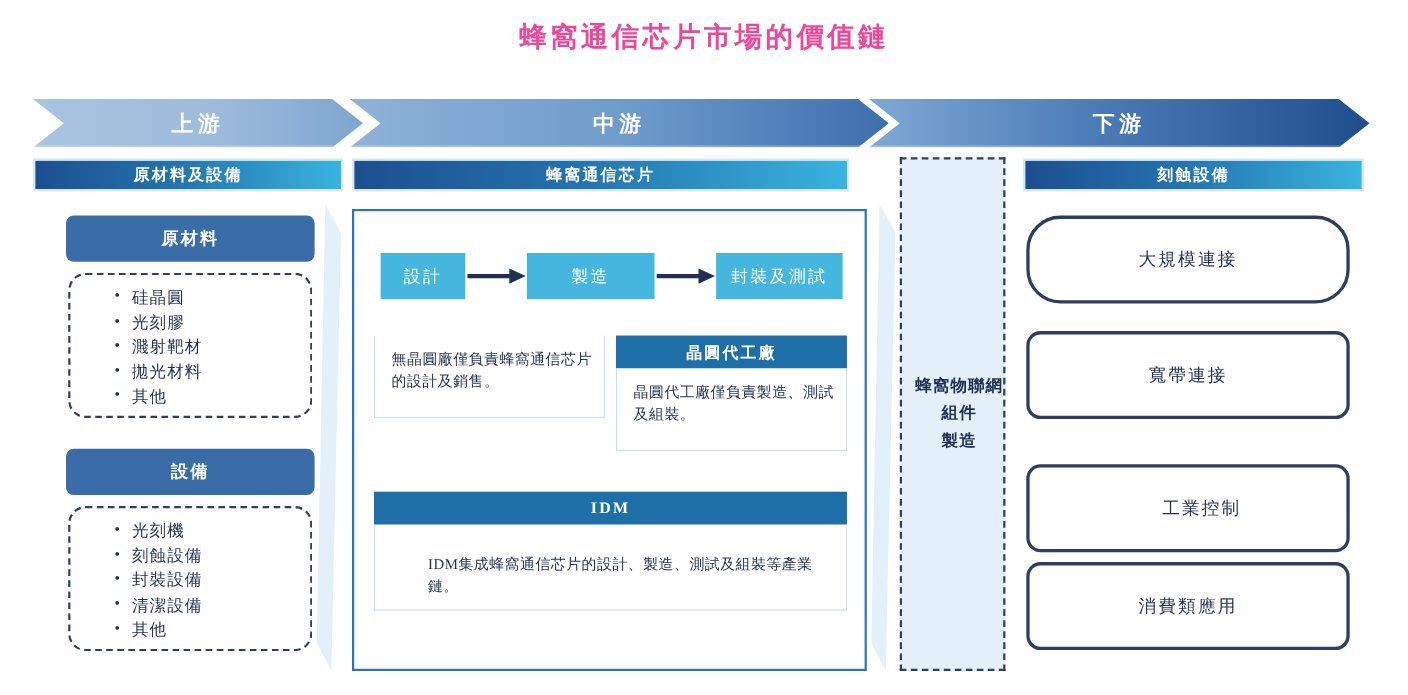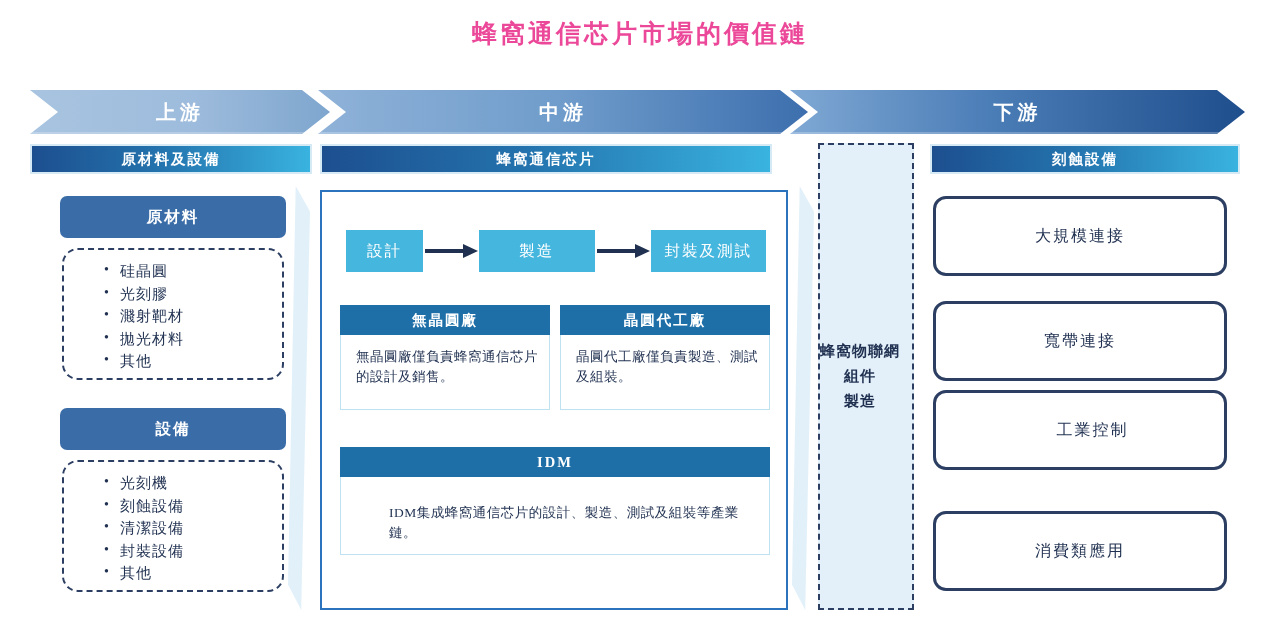--- a/index.html
+++ b/index.html
@@ -224,21 +224,21 @@
     position: absolute;
     left: 818px;
     top: 143px;
     width: 96px;
     height: 467px;
     border: 2px dashed #2c3f63;
     background: #e3eff9;
     box-sizing: border-box;
     display: flex;
     align-items: center;
-    justify-content: flex-start;
+    justify-content: flex-end;
     text-align: center;
     font-size: 15px;
     font-weight: bold;
     line-height: 25px;
     color: #1f3050;
     letter-spacing: 1px;
   }
 
   
   .app-box {
@@ -250,23 +250,23 @@
     border-radius: 13px;
     background: #ffffff;
     box-sizing: border-box;
     display: flex;
     align-items: center;
     justify-content: center;
     font-size: 16px;
     color: #1f3050;
     letter-spacing: 2px;
   }
-  .app-1 { top: 196px; }
+  .app-1 { top: 196px; border-radius: 31px; }
   .app-2 { top: 301px; }
-  .app-3 { top: 390px; padding-left: 25px; }
+  .app-3 { top: 422px; padding-left: 25px; }
   .app-4 { top: 511px; }
 </style>
 </head>
 <body>
 
 <div class="page-title">蜂窩通信芯片市場的價值鏈</div>
 
 <div class="chevron chevron-up">
   <span>上游</span>
 </div>
@@ -291,22 +291,22 @@
     <li>拋光材料</li>
     <li>其他</li>
   </ul>
 </div>
 
 <div class="sub-pill pill-eqp">設備</div>
 <div class="dashed-list list-eqp">
   <ul>
     <li>光刻機</li>
     <li>刻蝕設備</li>
+    <li>封裝設備</li>
     <li>清潔設備</li>
-    <li>封裝設備</li>
     <li>其他</li>
   </ul>
 </div>
 
 <div class="sec-header hdr-mid">蜂窩通信芯片</div>
 
 <div class="mid-panel">
 
   <div class="flow-row">
     <div class="flow-box fb-1">設計</div>
@@ -320,21 +320,20 @@
     <div class="flow-arrow">
       <svg width="56" height="16" viewBox="0 0 56 16" aria-hidden="true">
         <line x1="2" y1="8" x2="42" y2="8" stroke="#1f3050" stroke-width="4"></line>
         <polygon points="40,1 55,8 40,15" fill="#1f3050"></polygon>
       </svg>
     </div>
     <div class="flow-box fb-3">封裝及測試</div>
   </div>
 
   <div class="mid-col mid-col-l">
-    <div class="box-head">無晶圓廠</div>
     <div class="box-body body-pair">無晶圓廠僅負責蜂窩通信芯片的設計及銷售。</div>
   </div>
 
   <div class="mid-col mid-col-r">
     <div class="box-head">晶圓代工廠</div>
     <div class="box-body body-pair">晶圓代工廠僅負責製造、測試及組裝。</div>
   </div>
 
   <div class="mid-idm">
     <div class="box-head">IDM</div>

